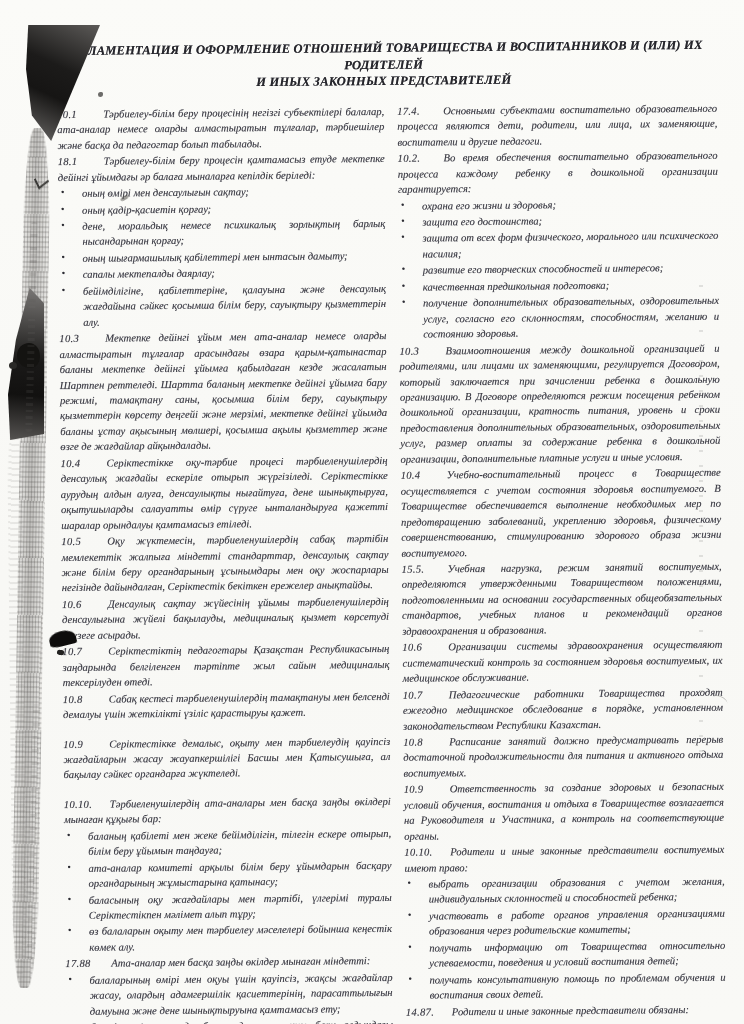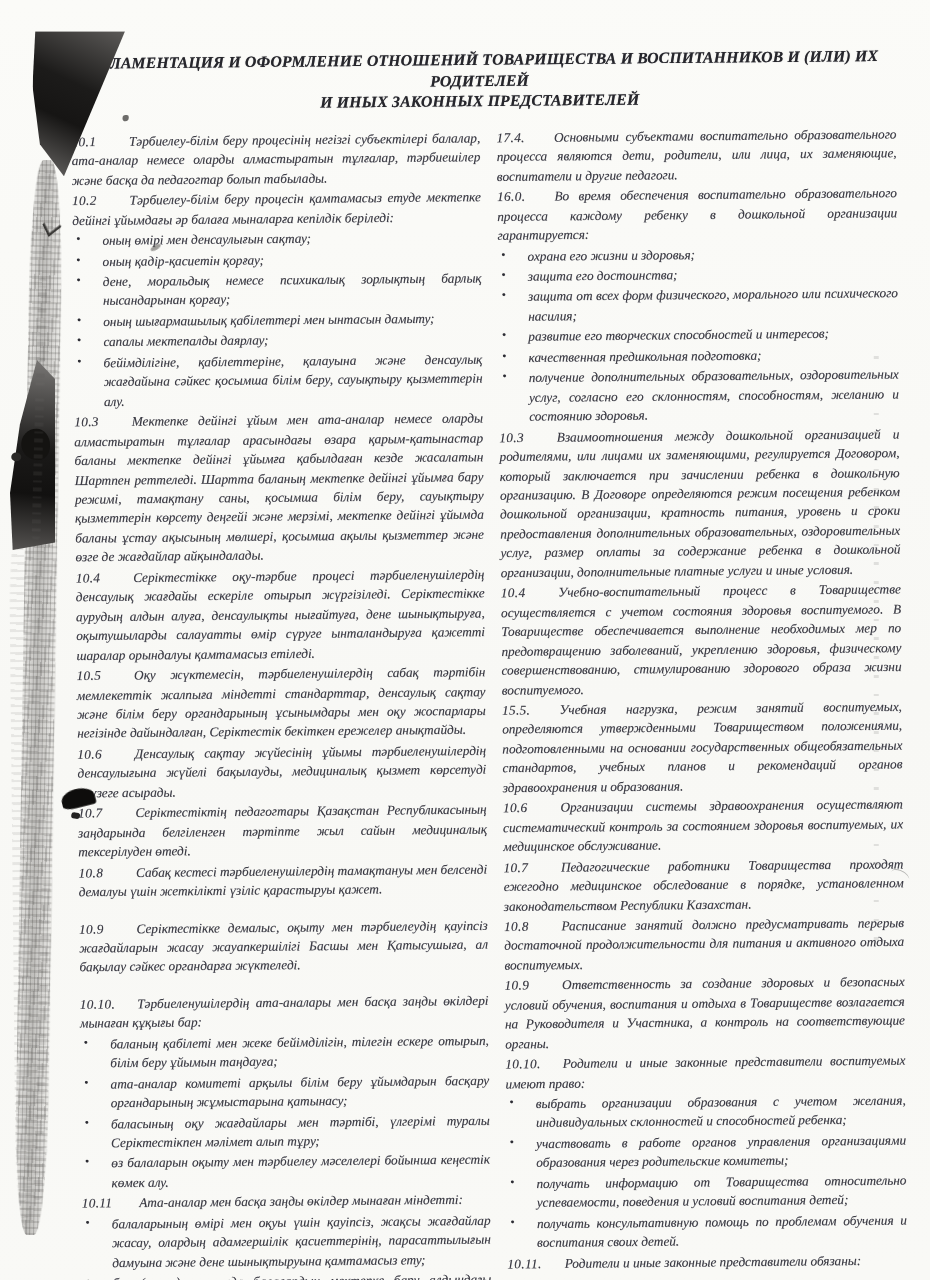--- a/index.html
+++ b/index.html
@@ -90,21 +90,21 @@
 <body>
 
 <div class="sheet">
   <div class="doc-title">
     <div>РЕГЛАМЕНТАЦИЯ И ОФОРМЛЕНИЕ ОТНОШЕНИЙ  ТОВАРИЩЕСТВА И ВОСПИТАННИКОВ И (ИЛИ) ИХ РОДИТЕЛЕЙ</div>
     <div>И ИНЫХ ЗАКОННЫХ ПРЕДСТАВИТЕЛЕЙ</div>
   </div>
   <div class="columns">
     <div class="col left" id="col-left">
         <div class="para"><span class="pnum">10.1</span><span>Тәрбиелеу-білім беру процесінің негізгі субъектілері балалар, ата-аналар немесе оларды алмастыратын тұлғалар, тәрбиешілер және басқа да педагогтар болып табылады.</span></div>
-        <div class="para"><span class="pnum">10.2</span><span>Тәрбиелеу-білім беру процесін қамтамасыз етуде мектепке дейінгі ұйымдағы әр балаға мыналарға кепілдік беріледі:</span></div>
+        <div class="para"><span class="pnum">18.1</span><span>Тәрбиелеу-білім беру процесін қамтамасыз етуде мектепке дейінгі ұйымдағы әр балаға мыналарға кепілдік беріледі:</span></div>
         <div class="bullet">
           <span class="marker">•</span>
           <span class="btext">оның өмірі мен денсаулығын сақтау;</span>
         </div>
         <div class="bullet">
           <span class="marker">•</span>
           <span class="btext">оның қадір-қасиетін қорғау;</span>
         </div>
         <div class="bullet">
           <span class="marker">•</span>
@@ -141,33 +141,33 @@
           <span class="btext">ата-аналар комитеті арқылы білім беру ұйымдарын басқару органдарының жұмыстарына қатынасу;</span>
         </div>
         <div class="bullet">
           <span class="marker">•</span>
           <span class="btext">баласының оқу жағдайлары мен тәртібі, үлгерімі туралы Серіктестікпен мәлімет алып тұру;</span>
         </div>
         <div class="bullet">
           <span class="marker">•</span>
           <span class="btext">өз балаларын оқыту мен тәрбиелеу мәселелері бойынша кеңестік көмек алу.</span>
         </div>
-        <div class="para"><span class="pnum">10.11</span><span>Ата-аналар мен басқа заңды өкілдер мынаған міндетті:</span></div>
+        <div class="para"><span class="pnum">17.88</span><span>Ата-аналар мен басқа заңды өкілдер мынаған міндетті:</span></div>
         <div class="bullet">
           <span class="marker">•</span>
           <span class="btext">балаларының өмірі мен оқуы үшін қауіпсіз, жақсы жағдайлар жасау, олардың адамгершілік қасиеттерінің, парасаттылығын дамуына және дене шынықтыруына қамтамасыз ету;</span>
         </div>
         <div class="bullet">
           <span class="marker">•</span>
           <span class="btext">бес (алты) жасында балалардың мектепке бару алдындағы дайындығын қамтамасыз етуге, ал алты (жеті) жастан бастап жалпы білім беретін мектепке беруге;</span>
         </div>
       </div>
     <div class="col right" id="col-right">
         <div class="para"><span class="pnum">17.4.</span><span>Основными субъектами воспитательно образовательного процесса являются дети, родители, или лица, их заменяющие, воспитатели и другие педагоги.</span></div>
-        <div class="para"><span class="pnum">16.0.</span><span>Во время обеспечения воспитательно образовательного процесса каждому ребенку в дошкольной организации гарантируется:</span></div>
+        <div class="para"><span class="pnum">10.2.</span><span>Во время обеспечения воспитательно образовательного процесса каждому ребенку в дошкольной организации гарантируется:</span></div>
         <div class="bullet">
           <span class="marker">•</span>
           <span class="btext">охрана его жизни и здоровья;</span>
         </div>
         <div class="bullet">
           <span class="marker">•</span>
           <span class="btext">защита его достоинства;</span>
         </div>
         <div class="bullet">
           <span class="marker">•</span>
@@ -202,21 +202,21 @@
           <span class="btext">участвовать в работе органов управления организациями образования через родительские комитеты;</span>
         </div>
         <div class="bullet">
           <span class="marker">•</span>
           <span class="btext">получать информацию от Товарищества относительно успеваемости, поведения и условий воспитания детей;</span>
         </div>
         <div class="bullet">
           <span class="marker">•</span>
           <span class="btext">получать консультативную помощь по проблемам обучения и воспитания своих детей.</span>
         </div>
-        <div class="para"><span class="pnum">10.11.</span><span>Родители и иные законные представители обязаны:</span></div>
+        <div class="para"><span class="pnum">14.87.</span><span>Родители и иные законные представители обязаны:</span></div>
         <div class="vgap"></div>
       </div>
   </div>
 </div>
 
 <div class="artifact wedge-top"></div>
 <div class="artifact edge-strip"></div>
 <div class="artifact edge-strip2"></div>
 <div class="artifact wedge-mid"></div>
 <div class="artifact blob1"></div>

